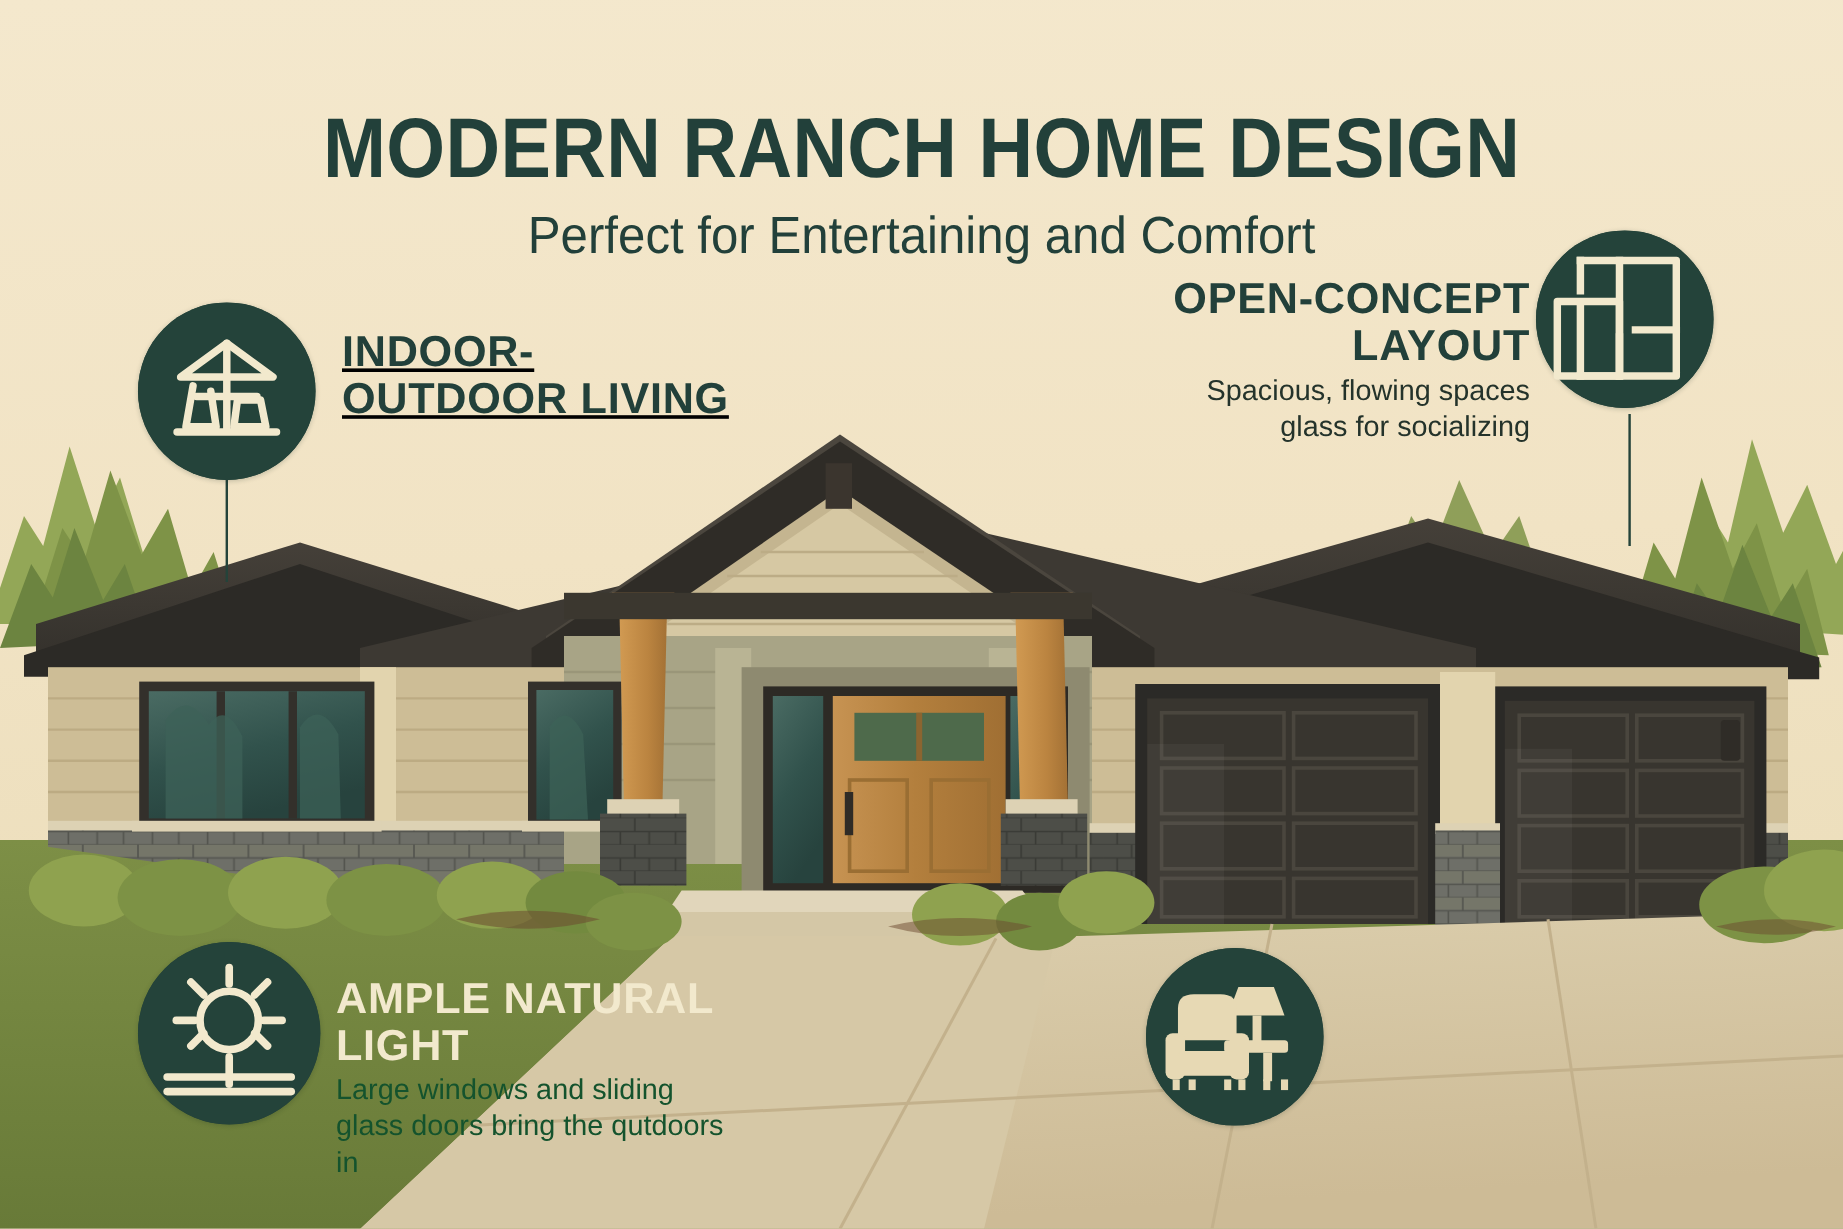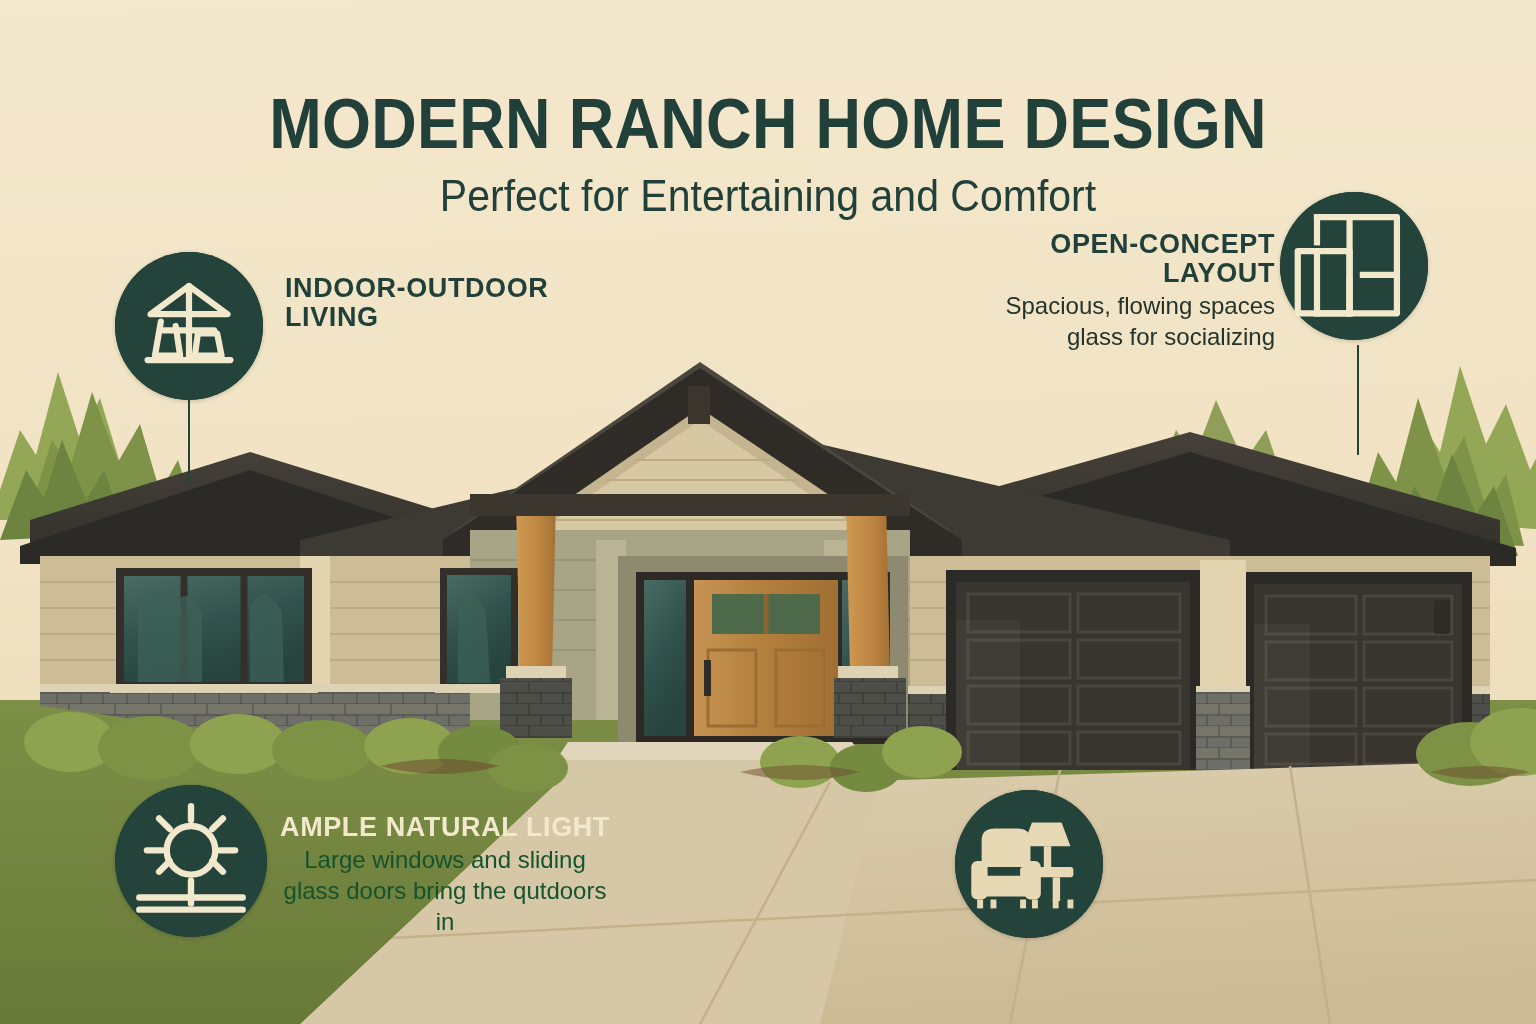--- a/index.html
+++ b/index.html
@@ -42,21 +42,21 @@
     margin-top:22px;
     font-size:41px; font-weight:normal;
     color:#22403a; line-height:1.05;
     transform:scaleY(1.06); transform-origin:top center;
   }
 
   
   .callout { position:absolute; z-index:45; }
   .callout .ctext { position:absolute; width:330px; }
   .ctitle {
-    font-size:27px; font-weight:bold; letter-spacing:0.6px;
+    font-size:36px; font-weight:bold; letter-spacing:0.6px;
     line-height:1.08; color:#22403a; text-transform:uppercase;
   }
   .cdesc {
     margin-top:3px; font-size:24px; line-height:1.28;
     color:#24332b; font-weight:normal;
   }
   .callout.onlight .ctitle { color:#22403a; }
   .callout.onlight .cdesc  { color:#24332b; }
   .callout.ondark .ctitle  { color:#f2e9cd; }
   .callout.ondark .cdesc   { color:#14532d; }
@@ -67,31 +67,31 @@
     box-shadow:0 1px 4px rgba(20,35,28,.22);
   }
   .badge svg { display:block; width:100%; height:100%; }
   .leader {
     position:absolute; width:2px; background:#24433a; z-index:30;
   }
 
   
   #c-indoor        { left:115px;  top:252px; }
   #c-indoor .badge { left:0; top:0; width:148px; height:148px; }
-  #c-indoor .ctext { left:170px; top:22px; width:345px; text-align:left; }
+  #c-indoor .ctext { left:170px; top:22px; width:345px; text-align:left;text-decoration:underline; }
   #l-indoor        { left:188px; top:395px; height:90px; }
 
   #c-open          { left:980px;  top:192px; }
   #c-open .badge   { left:300px; top:0; width:148px; height:148px; }
   #c-open .ctext   { left:-10px; top:38px; width:305px; text-align:right; }
   #l-open          { left:1357px; top:345px; height:110px; }
 
   #c-light         { left:115px;  top:785px; }
   #c-light .badge  { left:0; top:0; width:152px; height:152px; }
-  #c-light .ctext  { left:165px; top:28px; width:330px; text-align:center; }
+  #c-light .ctext  { left:165px; top:28px; width:330px; text-align:left; }
 
   #c-cozy          { left:955px;  top:790px; }
   #c-cozy .badge   { left:0; top:0; width:148px; height:148px; }
   #c-cozy .ctext   { left:175px; top:25px; width:320px; text-align:left; }
 </style>
 </head>
 <body>
 
 <div id="poster">
 

